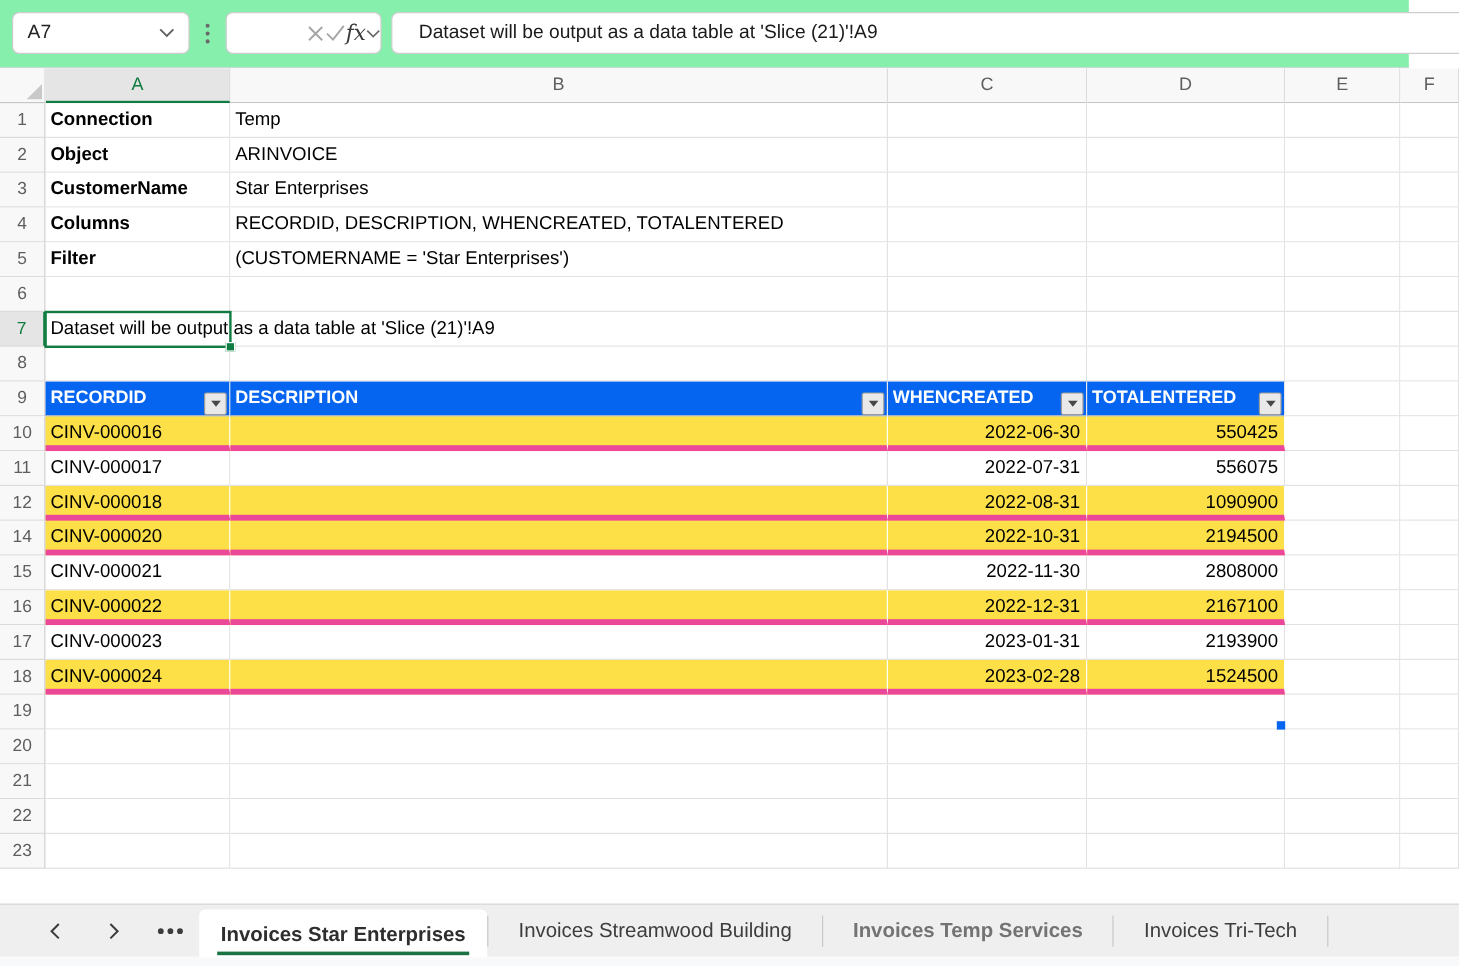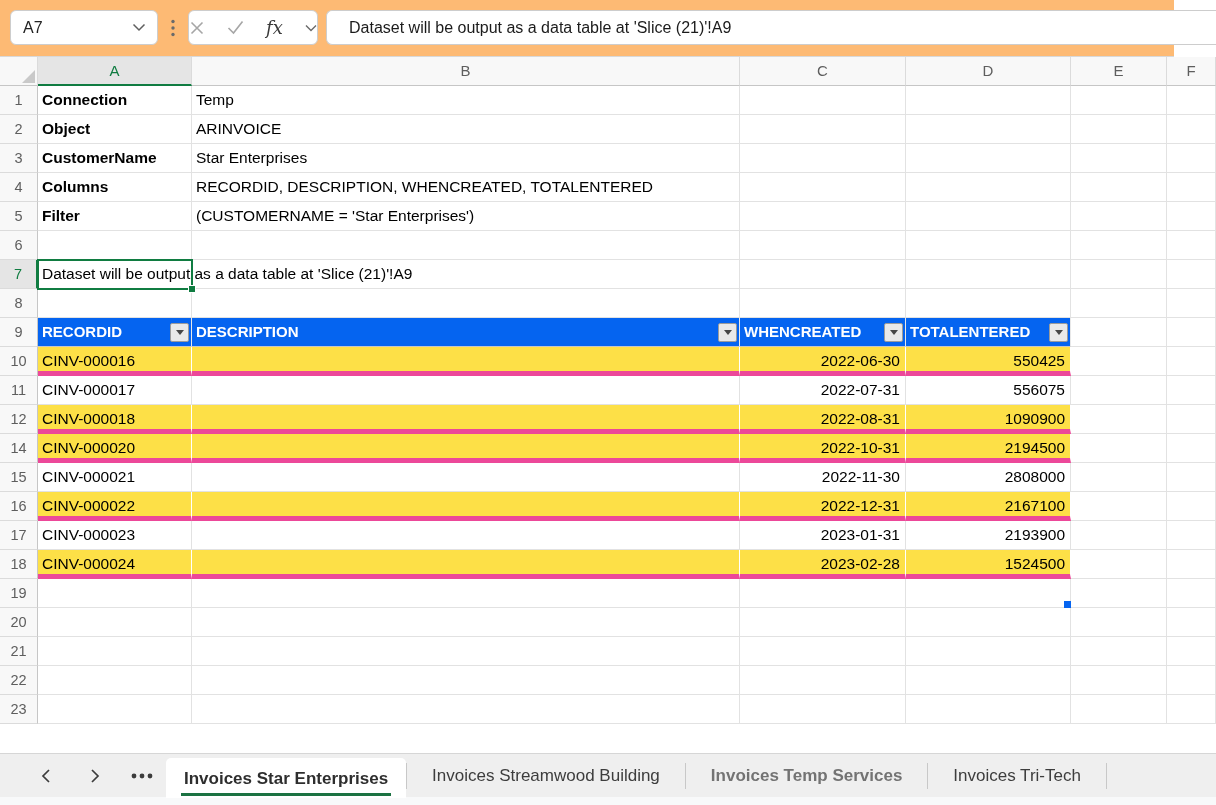--- a/index.html
+++ b/index.html
@@ -1,41 +1,41 @@
 <!DOCTYPE html>
 <html><head>
 <meta charset="utf-8">
 <style>
   * { box-sizing: border-box; margin: 0; padding: 0; }
   html, body { width: 1216px; height: 805px; overflow: hidden; }
   body { font-family: "Liberation Sans", "DejaVu Sans", sans-serif; background: #fff; position: relative; }
 
   
-  .chrome { position: absolute; top: 0; left: 0; width: 1174px; height: 57px; background: #fdba74; border-bottom: 1px solid #D8D8D8; }
+  .chrome { position: absolute; top: 0; left: 0; width: 1174px; height: 57px; background: #86efac; border-bottom: 1px solid #D8D8D8; }
   .namebox { position: absolute; left: 10px; top: 10px; width: 148px; height: 35px; background: #fff; border: 1px solid #CDCDCD; border-radius: 6px; display: flex; align-items: center; }
   .nb-val { margin-left: 12px; font-size: 16px; color: #222; flex: 1; }
   .nb-chev { margin-right: 11px; display: flex; }
   .kebab { position: absolute; left: 166px; top: 11px; width: 14px; height: 34px; display: flex; align-items: center; justify-content: center; }
-  .fxgroup { position: absolute; left: 188px; top: 10px; width: 130px; height: 35px; background: #fff; border: 1px solid #CDCDCD; border-radius: 6px; display: flex; align-items: center; justify-content: space-between; }
+  .fxgroup { position: absolute; left: 188px; top: 10px; width: 130px; height: 35px; background: #fff; border: 1px solid #CDCDCD; border-radius: 6px; display: flex; align-items: center; justify-content: flex-end; }
   .fx-label { font-family: "DejaVu Serif", serif; font-style: italic; font-size: 18px; color: #3A3A3A; }
   .formula { position: absolute; left: 326px; top: 10px; width: 890px; height: 35px; background: #fff; border: 1px solid #CDCDCD; border-right: none; border-radius: 6px 0 0 6px; display: flex; align-items: center; padding-left: 22px; font-size: 16px; color: #1B1B1B; white-space: nowrap; overflow: hidden; }
 
   
   .sheetwrap { position: absolute; top: 57px; left: 0; width: 1216px; height: 696px; background: #fff; }
   .srow { display: grid; grid-template-columns: 38px 154px 548px 166px 165px 96px 1fr; height: 29px; }
   .cell { border-right: 1px solid #E2E2E2; border-bottom: 1px solid #E2E2E2; font-size: 15.5px; color: #000; line-height: 28px; padding: 0 4px; white-space: nowrap; overflow: hidden; background: #fff; }
   .hdr-row .cell { background: #F8F8F8; color: #5E5E5E; text-align: center; font-size: 15px; padding: 0; border-right: 1px solid #DBDBDB; border-bottom: 1px solid #C6C6C6; }
   .colhead.sel { background: #E5E5E5; color: #107C41; border-bottom: 2px solid #107C41; line-height: 27px; }
   .corner { position: relative; }
   .rowhead { background: #F8F8F8; color: #5E5E5E; text-align: center; font-size: 14.5px; padding: 0; border-right: 1px solid #C6C6C6; border-bottom: 1px solid #DBDBDB; }
   .rowhead.sel { background: #E5E5E5; color: #107C41; border-right: 2px solid #107C41; }
   .lbl { font-weight: 700; }
   .data.right { text-align: right; padding-right: 5px; }
   .band { background: #fde047; border-right: 1px solid #FFF; border-bottom: 5px solid #ec4899; }
-  .tblhead { background: #0564F0; color: #fff; font-weight: 700; font-size: 15px; border-right: 1px solid #E8E8E8; border-bottom: 1px solid #C6C6C6; display: flex; align-items: center; padding: 0 2px 0 4px; }
+  .tblhead { background: #0564F0; color: #fff; font-weight: 700; font-size: 15px; border-right: 1px solid #E8E8E8; border-bottom: 1px solid #C6C6C6; display: flex; align-items: flex-end; padding: 0 2px 0 4px; }
   .th-label { flex: 1; overflow: hidden; white-space: nowrap; }
   .filter-btn { width: 19px; height: 19px; background: #E9E9E9; border: 1px solid #9B9B9B; border-radius: 2px; display: flex; align-items: center; justify-content: center; flex: none; margin-left: 2px; }
   .tri { width: 0; height: 0; border-left: 4px solid transparent; border-right: 4px solid transparent; border-top: 5px solid #474747; }
   .a7msg { position: absolute; left: 42px; top: 203px; height: 29px; line-height: 28px; font-size: 15.5px; color: #000; white-space: nowrap; z-index: 3; }
   .sel-outline { position: absolute; left: 37px; top: 202px; width: 156px; height: 31px; border: 2px solid #107C41; z-index: 4; pointer-events: none; }
   .fill-handle { position: absolute; left: 188px; top: 228px; width: 8px; height: 8px; background: #107C41; border: 1px solid #fff; z-index: 5; }
   .tbl-handle { position: absolute; left: 1064px; top: 544px; width: 7px; height: 7px; background: #0564F0; z-index: 5; }
 
   
   .tabbar { position: absolute; top: 753px; left: 0; width: 1216px; height: 52px; background: #EFEFEF; border-top: 1px solid #D6D6D6; }

